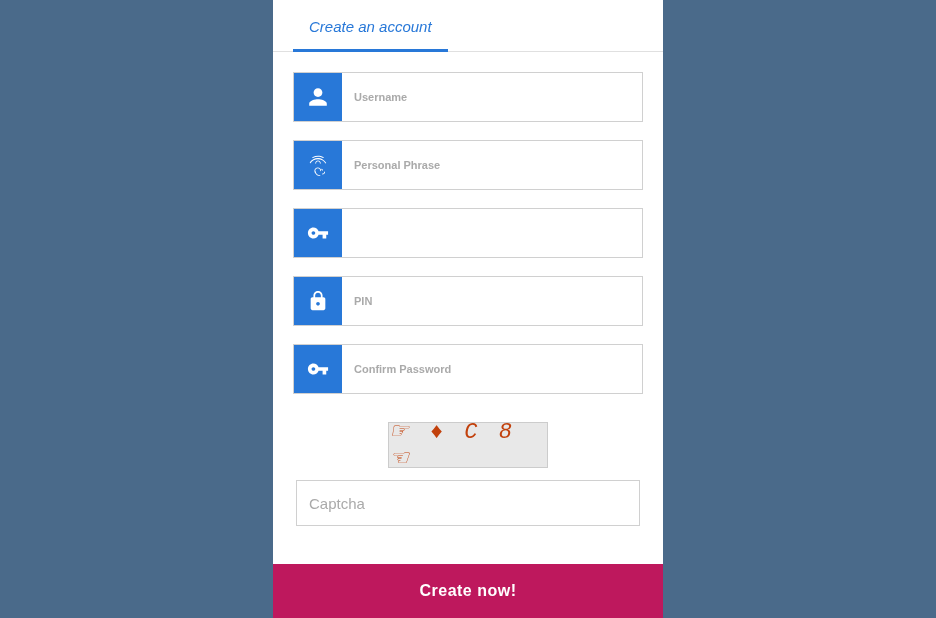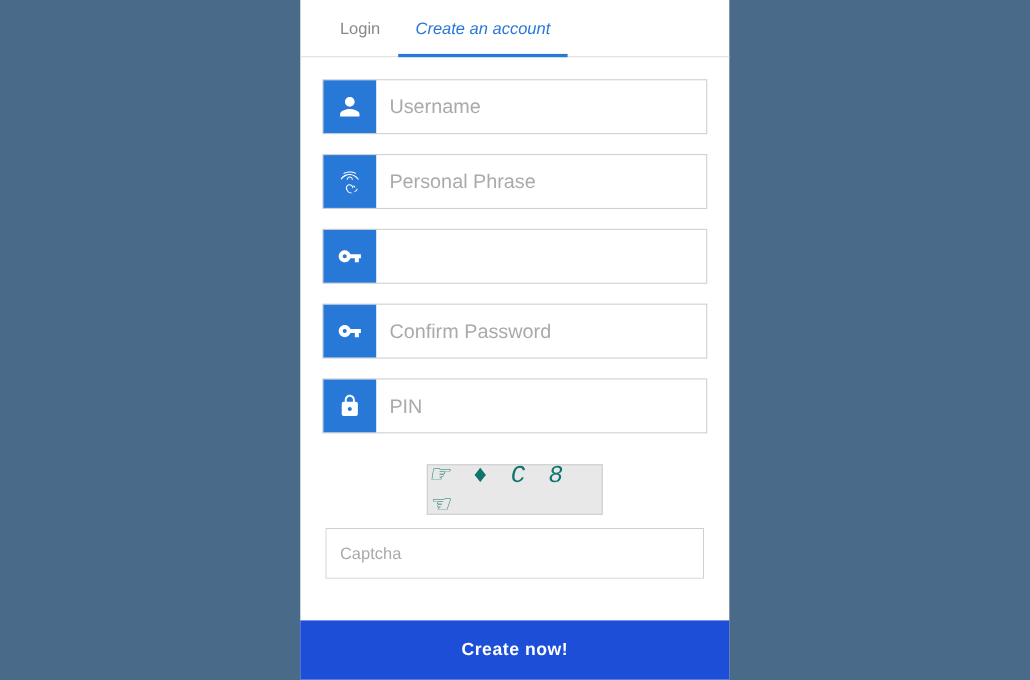--- a/index.html
+++ b/index.html
@@ -74,23 +74,24 @@
       height: 22px;
       fill: white;
     }
 
     .input-row input {
       flex: 1;
       height: 48px;
       border: none;
       outline: none;
       padding: 0 12px;
-      font-size: 18px;
+      font-size: 11px;
       color: #555;
       background: transparent;
+      font-weight: bold;
     }
 
     .input-row input::placeholder {
       color: #aaa;
     }
 
     .captcha-wrapper {
       display: flex;
       flex-direction: column;
       align-items: center;
@@ -100,21 +101,21 @@
     .captcha-image {
       background: #e8e8e8;
       border: 1px solid #ccc;
       width: 160px;
       height: 46px;
       display: flex;
       align-items: center;
       justify-content: center;
       font-size: 22px;
       letter-spacing: 4px;
-      color: #0f766e;
+      color: #c2410c;
       font-family: 'Courier New', monospace;
       font-style: italic;
       filter: blur(0.5px);
       margin-bottom: 12px;
       user-select: none;
     }
 
     .captcha-input-row {
       border: 1px solid #d0d0d0;
       width: 344px;
@@ -128,38 +129,37 @@
       padding: 0 12px;
       font-size: 15px;
       color: #555;
     }
 
     .captcha-input-row input::placeholder {
       color: #aaa;
     }
 
     .footer-btn {
-      background-color: #1d4ed8;
+      background-color: #be185d;
       color: white;
       text-align: center;
       padding: 18px;
       font-size: 16px;
       font-weight: 600;
       cursor: pointer;
       letter-spacing: 0.5px;
       margin-top: auto;
     }
   </style>
 </head>
 <body>
 
 <div class="card">
 
   <div class="tabs">
-    <span class="tab">Login</span>
     <span class="tab active">Create an account</span>
   </div>
 
   <div class="form-area">
 
     <div class="input-row">
       <div class="input-icon">
         <svg viewBox="0 0 24 24" xmlns="http://www.w3.org/2000/svg">
           <path d="M12 12c2.7 0 4.8-2.1 4.8-4.8S14.7 2.4 12 2.4 7.2 4.5 7.2 7.2 9.3 12 12 12zm0 2.4c-3.2 0-9.6 1.6-9.6 4.8v2.4h19.2v-2.4c0-3.2-6.4-4.8-9.6-4.8z"></path>
         </svg>
@@ -180,33 +180,33 @@
       <div class="input-icon">
         <svg viewBox="0 0 24 24" xmlns="http://www.w3.org/2000/svg">
           <path d="M12.65 10C11.83 7.67 9.61 6 7 6c-3.31 0-6 2.69-6 6s2.69 6 6 6c2.61 0 4.83-1.67 5.65-4H17v4h4v-4h2v-4H12.65zM7 14c-1.1 0-2-.9-2-2s.9-2 2-2 2 .9 2 2-.9 2-2 2z"></path>
         </svg>
       </div>
     </div>
 
     <div class="input-row">
       <div class="input-icon">
         <svg viewBox="0 0 24 24" xmlns="http://www.w3.org/2000/svg">
+          <path d="M18 8h-1V6c0-2.76-2.24-5-5-5S7 3.24 7 6v2H6c-1.1 0-2 .9-2 2v10c0 1.1.9 2 2 2h12c1.1 0 2-.9 2-2V10c0-1.1-.9-2-2-2zm-6 9c-1.1 0-2-.9-2-2s.9-2 2-2 2 .9 2 2-.9 2-2 2zm3.1-9H8.9V6c0-1.71 1.39-3.1 3.1-3.1 1.71 0 3.1 1.39 3.1 3.1v2z"></path>
+        </svg>
+      </div>
+      <input type="password" placeholder="PIN" style="">
+    </div>
+
+    <div class="input-row">
+      <div class="input-icon">
+        <svg viewBox="0 0 24 24" xmlns="http://www.w3.org/2000/svg">
           <path d="M12.65 10C11.83 7.67 9.61 6 7 6c-3.31 0-6 2.69-6 6s2.69 6 6 6c2.61 0 4.83-1.67 5.65-4H17v4h4v-4h2v-4H12.65zM7 14c-1.1 0-2-.9-2-2s.9-2 2-2 2 .9 2 2-.9 2-2 2z"></path>
         </svg>
       </div>
       <input type="password" placeholder="Confirm Password" style="">
-    </div>
-
-    <div class="input-row">
-      <div class="input-icon">
-        <svg viewBox="0 0 24 24" xmlns="http://www.w3.org/2000/svg">
-          <path d="M18 8h-1V6c0-2.76-2.24-5-5-5S7 3.24 7 6v2H6c-1.1 0-2 .9-2 2v10c0 1.1.9 2 2 2h12c1.1 0 2-.9 2-2V10c0-1.1-.9-2-2-2zm-6 9c-1.1 0-2-.9-2-2s.9-2 2-2 2 .9 2 2-.9 2-2 2zm3.1-9H8.9V6c0-1.71 1.39-3.1 3.1-3.1 1.71 0 3.1 1.39 3.1 3.1v2z"></path>
-        </svg>
-      </div>
-      <input type="password" placeholder="PIN" style="">
     </div>
 
     <div class="captcha-wrapper">
       <div class="captcha-image">☞ ♦ C 8 ☜</div>
       <div class="captcha-input-row">
         <input type="text" placeholder="Captcha" style="">
       </div>
     </div>
 
   </div>

